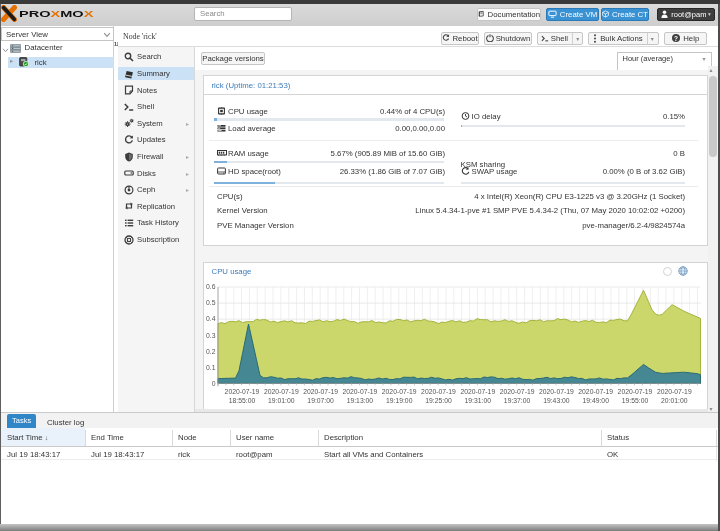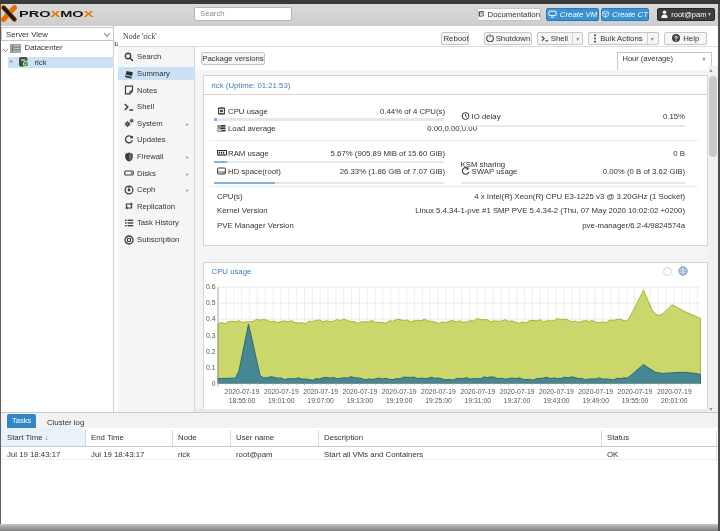--- a/index.html
+++ b/index.html
@@ -1,20 +1,20 @@
 <!DOCTYPE html>
 <html><head>
 <meta charset="utf-8">
 <style>
 * { margin:0; padding:0; box-sizing:border-box; }
 html,body { width:720px; height:531px; overflow:hidden; }
 body { font-family:"Liberation Sans", sans-serif; position:relative; background:#fff; color:#333; font-size:7.8px; }
 .abs { position:absolute; }
 .btn { position:absolute; border:1px solid #c6c6c6; border-radius:2px; background:#f5f5f5; font-size:7.8px; color:#333; display:flex; align-items:center; justify-content:center; white-space:nowrap; }
-.bluebtn { position:absolute; border:1px solid #2a7ab8; border-radius:2px; background:#3892d4; font-size:7.8px; color:#fff; display:flex; align-items:center; justify-content:center; white-space:nowrap;font-style:italic; }
+.bluebtn { position:absolute; border:1px solid #2a7ab8; border-radius:2px; background:#3892d4; font-size:7.8px; color:#fff; display:flex; align-items:center; justify-content:center; white-space:nowrap; }
 .t { position:absolute; white-space:nowrap; }
 </style>
 </head>
 <body>
 
 <div class="abs" style="left:0;top:0;width:720px;height:4px;background:#3a3a3a;"></div>
 <div class="abs" style="left:0;top:4px;width:720px;height:22px;background:linear-gradient(#dadada,#cecece);"></div>
 
 <div class="abs" style="left:1px;top:5px;width:16px;height:17px;">
 <svg width="16" height="17" xmlns="http://www.w3.org/2000/svg">
@@ -79,21 +79,21 @@
       <rect x="0.6" y="0.6" width="7.2" height="8.4" rx="0.8" fill="#4a4a4a" stroke="#2e2e2e" stroke-width="0.8"></rect>
       <rect x="2" y="2" width="4.4" height="2.2" fill="#9aa6ad"></rect>
       <circle cx="7" cy="7" r="2.7" fill="#21a121" stroke="#fff" stroke-width="0.7"></circle>
       <path d="M5.8,7 L6.7,7.9 L8.2,6.2" stroke="#fff" stroke-width="0.8" fill="none"></path>
     </svg></div>
 <div class="t" style="left:34.5px;top:58px;color:#333;">rick</div>
 
 <div class="abs" style="left:118px;top:26px;width:602px;height:21px;border-bottom:1px solid #dcdcdc;background:#fff;"></div>
 <div class="t" style="left:123px;top:31.5px;color:#333;font-family:Liberation Serif, serif;">Node 'rick'</div>
 
-<div class="btn" style="left:441px;top:31.5px;width:28px;height:13.2px;">
+<div class="btn" style="left:441px;top:31.5px;width:38px;height:13.2px;">
 <svg width="8" height="8" viewBox="0 0 10 10" style="margin-right:2px;">
       <path d="M8.2,5.6 A3.4,3.4 0 1 1 7.6,2.2" fill="none" stroke="#444" stroke-width="1.4"></path>
       <path d="M8.8,0.2 L8.8,3.6 L5.4,3.3 Z" fill="#444" stroke="none"></path>
     </svg>Reboot</div>
 <div class="btn" style="left:484px;top:31.5px;width:48px;height:13.2px;">
 <svg width="8" height="8" viewBox="0 0 10 10" style="margin-right:2px;">
       <path d="M3.2,1.8 A4.2,4.2 0 1 0 6.8,1.8" fill="none" stroke="#444" stroke-width="1.3"></path>
       <line x1="5" y1="0.3" x2="5" y2="4.2" stroke="#444" stroke-width="1.3"></line>
     </svg>Shutdown</div>
 <div class="btn" style="left:537px;top:31.5px;width:46px;height:13.2px;">
@@ -271,21 +271,21 @@
             <rect x="0.5" y="1" width="8" height="1.7"></rect>
             <rect x="0.5" y="3.4" width="8" height="1.7"></rect>
             <rect x="0.5" y="5.8" width="8" height="1.7"></rect>
           </g>
           <g fill="#fff">
             <rect x="1.2" y="1.5" width="2.8" height="0.7"></rect>
             <rect x="1.2" y="3.9" width="2" height="0.7"></rect>
             <rect x="1.2" y="6.3" width="3.4" height="0.7"></rect>
           </g>
         </svg></span>Load average</div>
-   <div class="abs" style="left:217px;top:124px;width:228px;text-align:right;font-size:7.8px;color:#333;white-space:nowrap;margin-left:32px;">0.00,0.00,0.00</div>
+   <div class="abs" style="left:217px;top:124px;width:228px;text-align:right;font-size:7.8px;color:#333;white-space:nowrap;">0.00,0.00,0.00</div>
     <div class="t" style="left:460.5px;top:111.8px;color:#333;"><span style="display:inline-block;width:9px;margin-right:2px;vertical-align:-1px;"><svg xmlns="http://www.w3.org/2000/svg" width="9" height="8" viewBox="0 0 9 8">
           <circle cx="4.5" cy="4" r="3.4" fill="none" stroke="#333" stroke-width="1"></circle>
           <path d="M4.5,2 L4.5,4 L6,5" fill="none" stroke="#333" stroke-width="0.9"></path>
         </svg></span>IO delay</div>
    <div class="abs" style="left:460.5px;top:111.8px;width:224.5px;text-align:right;font-size:7.8px;color:#333;white-space:nowrap;">0.15%</div>
     <div class="abs" style="left:460.5px;top:124.6px;width:224.5px;height:2.6px;background:#e2e8ee;"></div>
     <div class="abs" style="left:460.5px;top:124.6px;width:1.1225px;height:2.6px;background:#7eb2dd;"></div>
     <div class="abs" style="left:209px;top:140px;width:489px;height:1px;background:#ececec;"></div>
     <div class="t" style="left:217px;top:149.3px;color:#333;"><span style="display:inline-block;width:9px;margin-right:2px;vertical-align:-1px;"><svg xmlns="http://www.w3.org/2000/svg" width="10" height="8" viewBox="0 0 10 8">
           <rect x="0.5" y="1.5" width="9" height="4.4" fill="none" stroke="#333" stroke-width="1"></rect>

